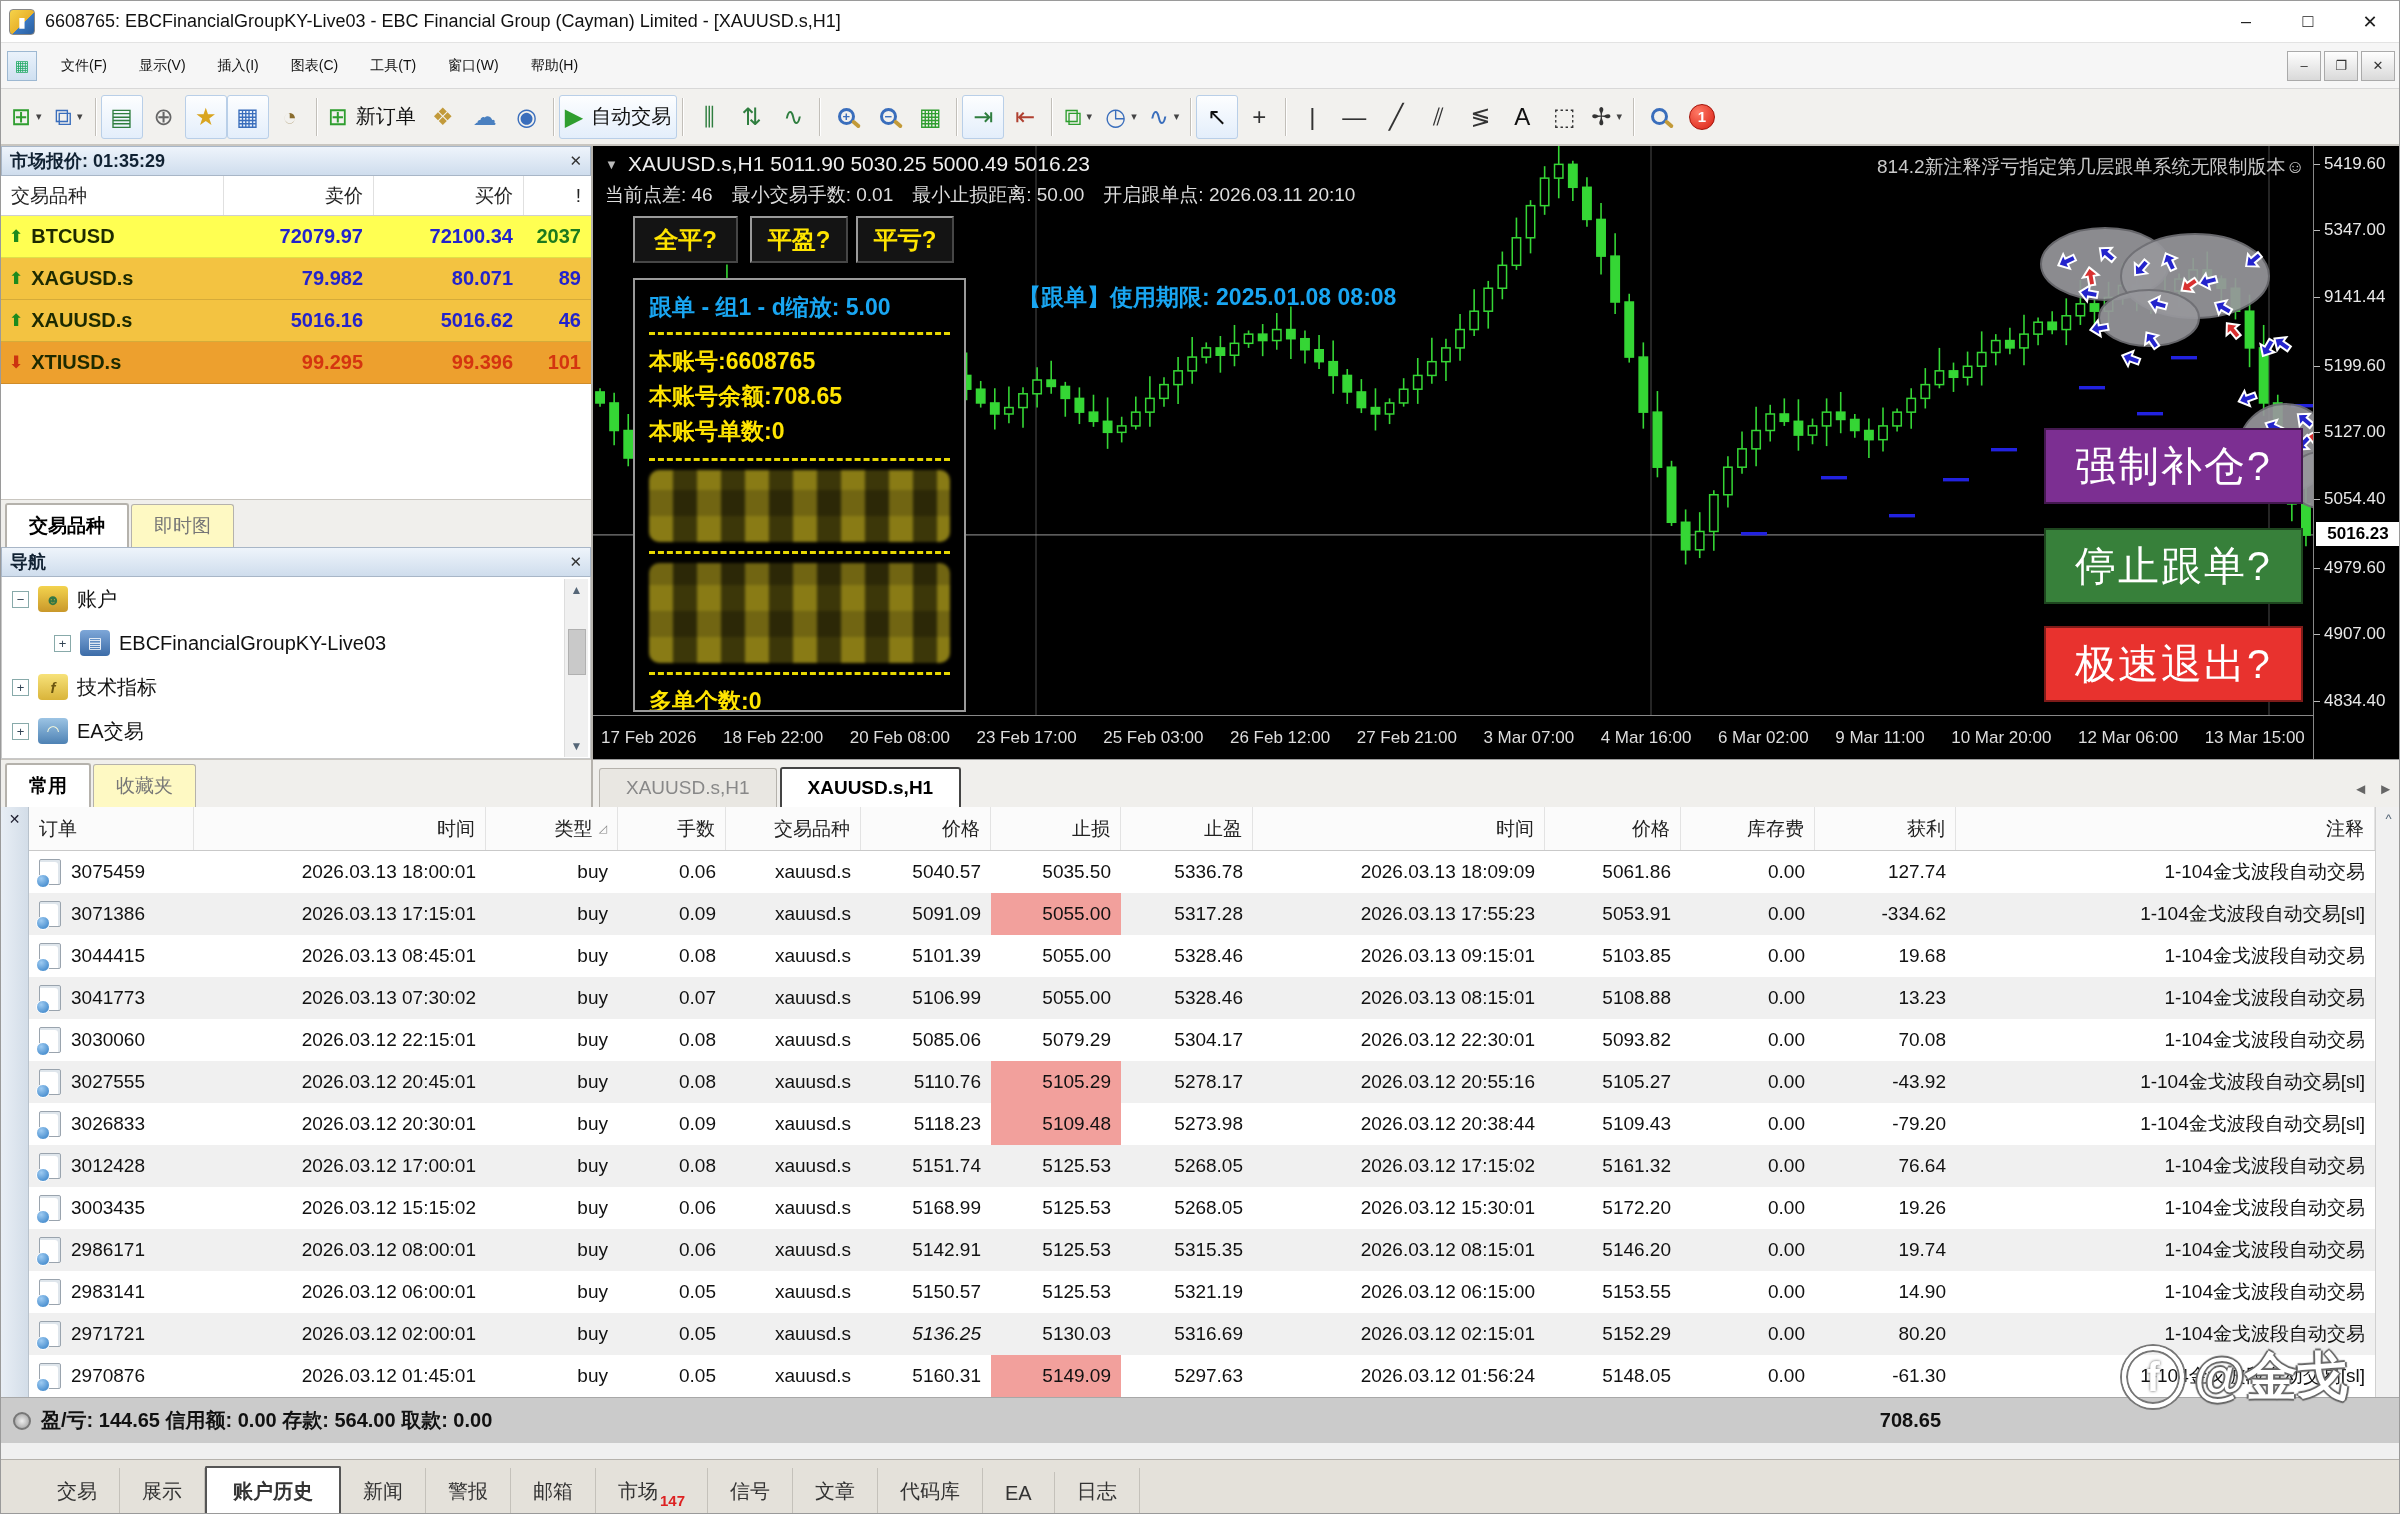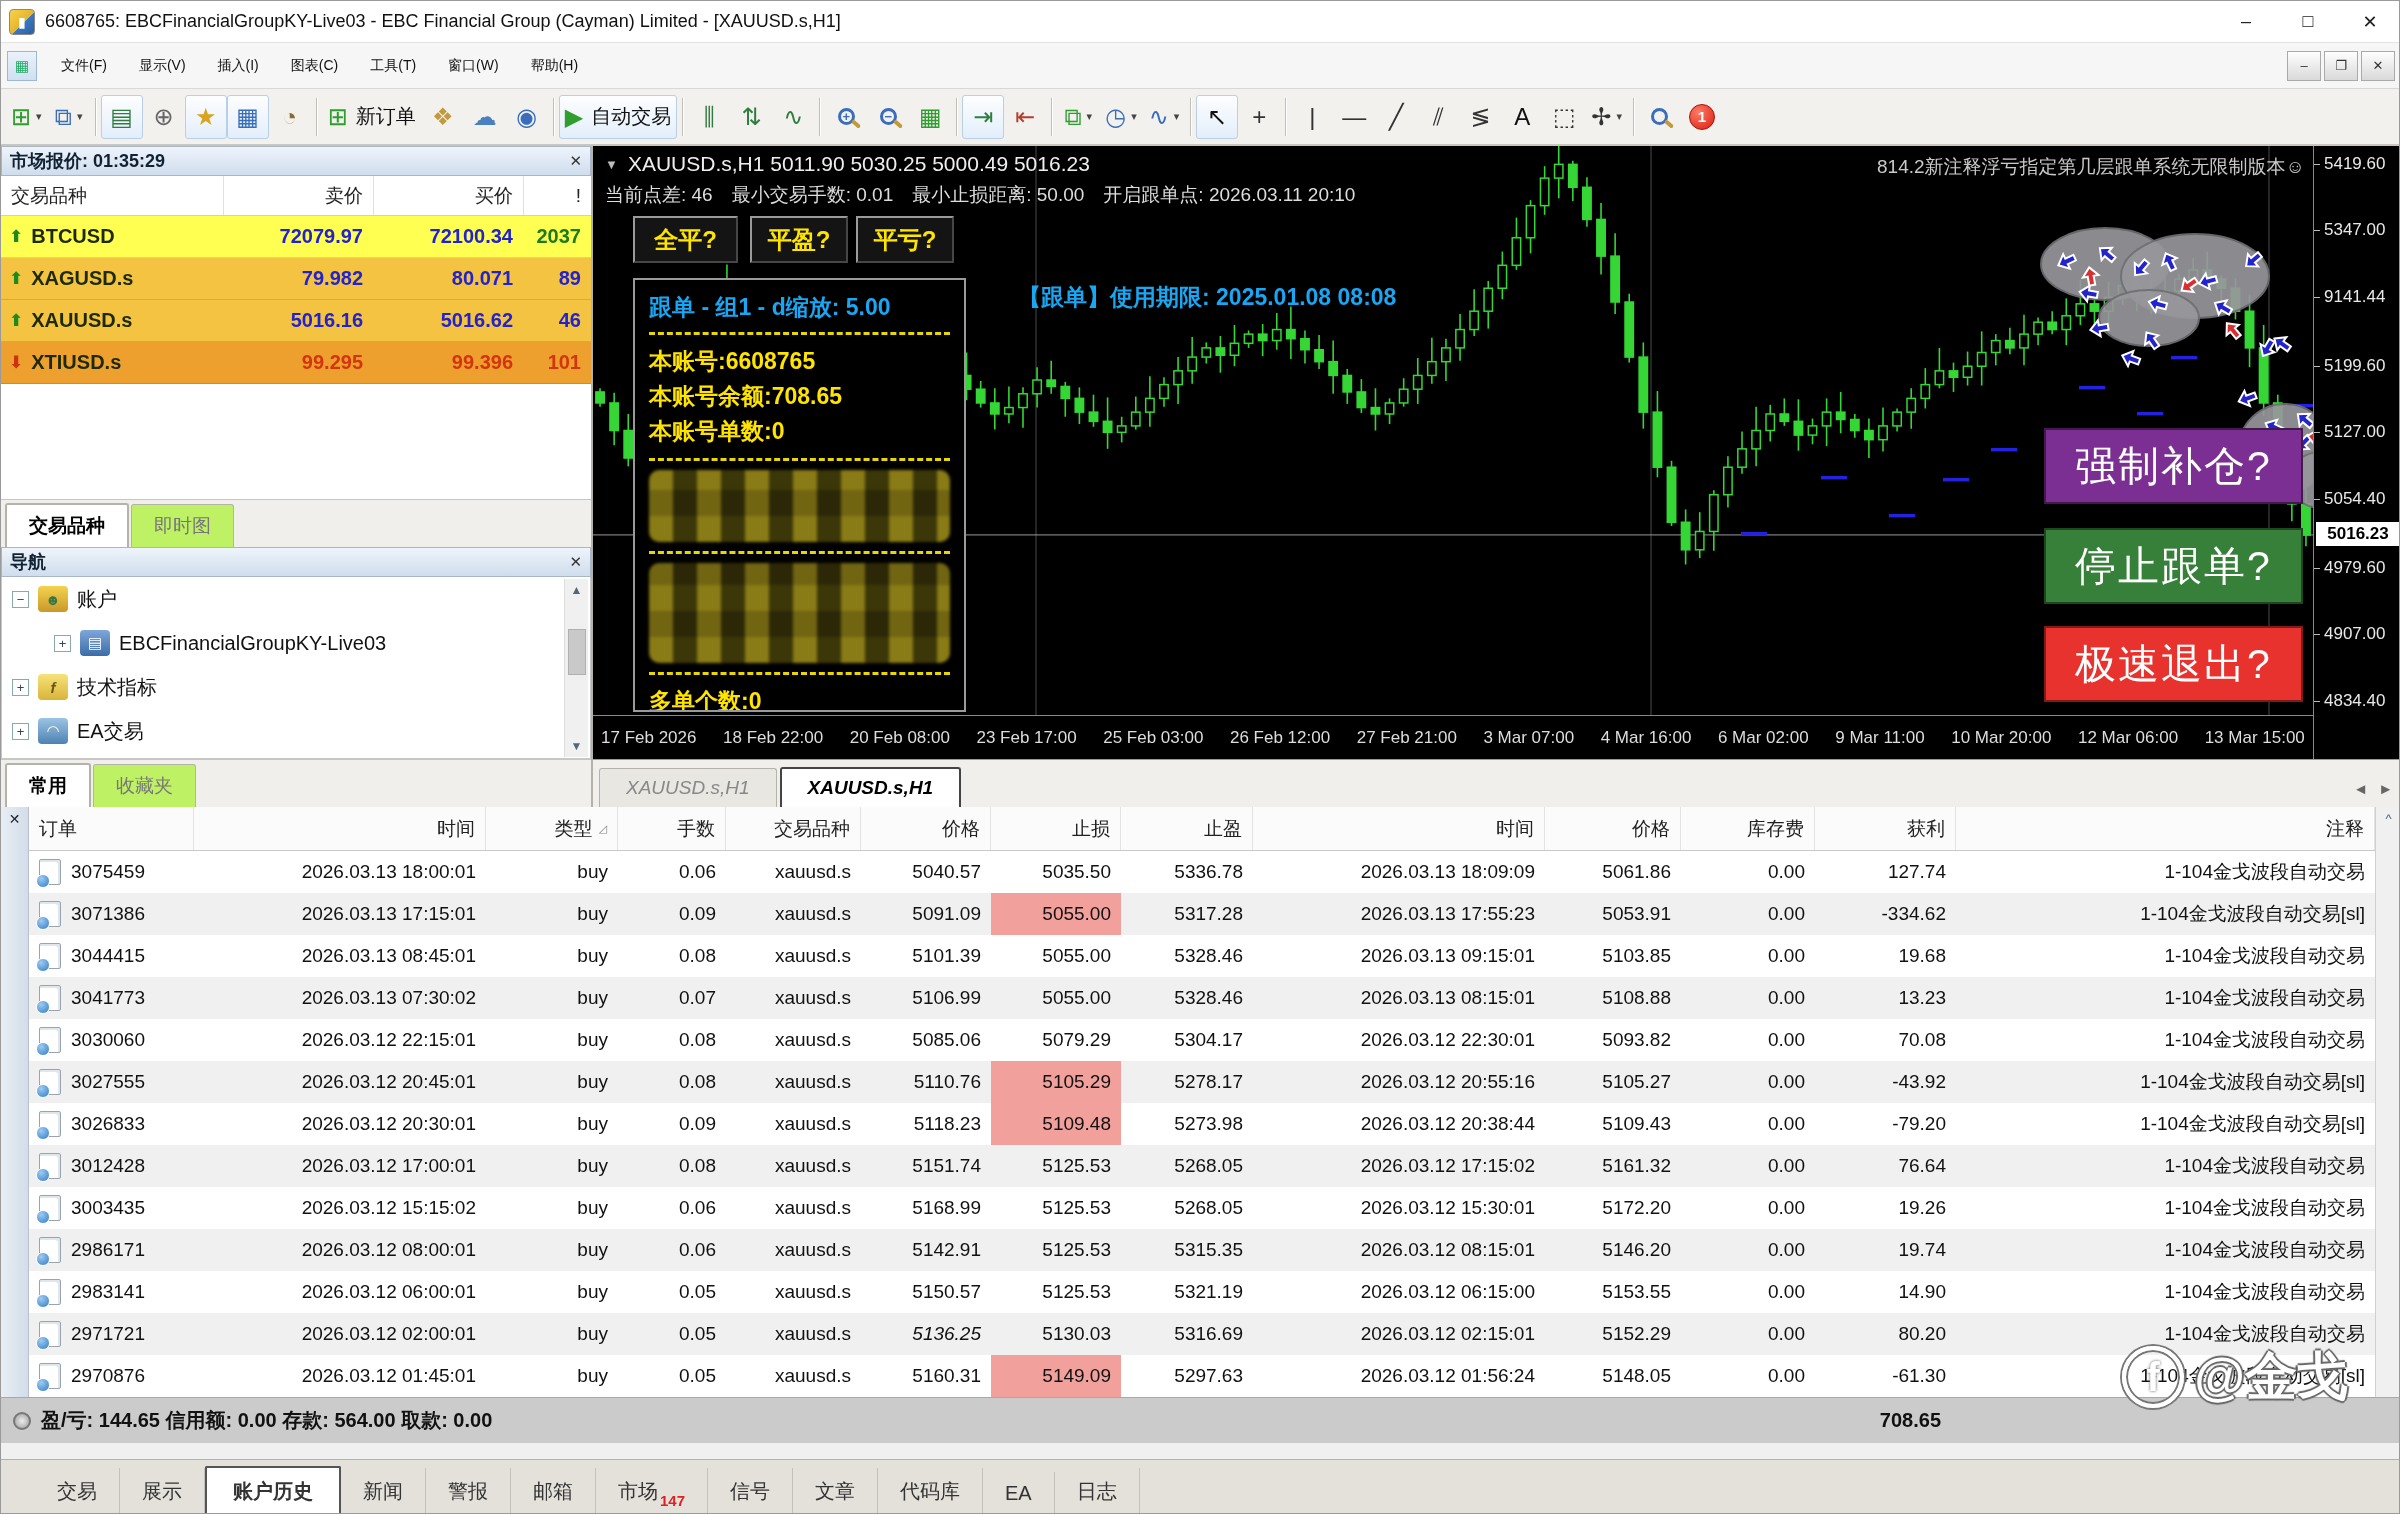--- a/index.html
+++ b/index.html
@@ -40,21 +40,21 @@
   .mw-head{display:flex;height:40px;border-bottom:1px solid #cfcfcf;align-items:center;font-size:19px;color:#222;background:#fff;}
   .mw-col-sym{width:222px;padding-left:10px;}
   .mw-col-bid,.mw-col-ask{width:150px;text-align:right;padding-right:10px;border-left:1px solid #e0e0e0;height:100%;display:flex;align-items:center;justify-content:flex-end;}
   .mw-col-ex{flex:1;text-align:right;padding-right:10px;border-left:1px solid #e0e0e0;height:100%;display:flex;align-items:center;justify-content:flex-end;}
   .mw-row{display:flex;height:42px;align-items:center;font-size:20px;font-weight:bold;border-bottom:1px solid rgba(0,0,0,.12);}
   .mw-row .sym{width:222px;padding-left:8px;display:flex;align-items:center;gap:8px;}
   .mw-row .arrow{font-size:17px;}
   .mw-row .bid,.mw-row .ask{width:150px;text-align:right;padding-right:10px;}
   .mw-row .cnt{flex:1;text-align:right;padding-right:10px;}
   .mw-tabs{position:absolute;left:0;top:353px;width:100%;height:48px;background:#f0efec;border-top:1px solid #c9c6c0;display:flex;align-items:flex-end;padding-left:4px;}
-  .ltab{padding:8px 22px;font-size:19px;color:#777;border:1px solid #b5b2ac;border-bottom:none;background:#bef264;margin-right:2px;border-radius:3px 3px 0 0;}
+  .ltab{padding:8px 22px;font-size:19px;color:#777;border:1px solid #b5b2ac;border-bottom:none;background:#fef9c3;margin-right:2px;border-radius:3px 3px 0 0;}
   .ltab.active{background:#fff;color:#000;font-weight:bold;border-width:2px;}
   .nav-panel{position:absolute;left:0;top:401px;width:100%;height:212px;background:#fff;}
   .nav-tree{position:relative;height:182px;overflow:hidden;border:1px solid #c8c8c8;border-top:none;}
   .tree-item{display:flex;align-items:center;height:44px;font-size:20px;color:#111;gap:9px;padding-left:10px;}
   .expander{width:17px;height:17px;border:1px solid #8aa;color:#345;font-size:13px;display:flex;align-items:center;justify-content:center;background:#fff;flex:none;}
   .tree-ic{width:30px;height:26px;border-radius:4px;display:flex;align-items:center;justify-content:center;font-size:15px;font-weight:bold;color:#fff;flex:none;}
   .ic-accounts{background:linear-gradient(#f3d34e,#c9982a);color:#374;}
   .ic-server{background:linear-gradient(#7ea7d8,#3c6ca8);}
   .ic-f{background:linear-gradient(#f7e27a,#d9b43a);color:#8a6;color:#6b5510;font-style:italic;}
   .ic-ea{background:linear-gradient(#9cc4e4,#4e82b4);color:#ffd;}
@@ -79,21 +79,21 @@
   .usage{position:absolute;left:425px;top:136px;color:#19a6f2;font-size:23px;font-weight:bold;z-index:5;}
   .sidebtn{position:absolute;left:1451px;width:259px;height:76px;color:#fff;font-size:41px;display:flex;align-items:center;justify-content:center;z-index:7;border:2px solid rgba(0,0,0,.45);letter-spacing:2px;}
   .price-axis{position:absolute;left:1720px;top:0;width:88px;height:613px;background:#000;border-left:1px solid #888;}
   .ptick{position:absolute;left:0;width:100%;color:#e8e8e8;font-size:17px;text-align:left;padding-left:10px;}
   .ptick:before{content:"";position:absolute;left:0;top:10px;width:6px;height:1px;background:#bbb;}
   .pcur{position:absolute;left:2px;width:84px;background:#fff;color:#000;font-size:17px;font-weight:bold;text-align:center;padding:2px 0;z-index:3;}
   .time-axis{position:absolute;left:0;top:569px;width:1720px;height:44px;background:#000;border-top:1px solid #888;display:flex;justify-content:space-between;align-items:center;padding:0 8px;}
   .time-axis span{color:#ddd;font-size:17px;}
 
   .chart-tabs{position:absolute;left:592px;top:758px;width:1808px;height:48px;background:#f0efec;border-top:1px solid #9a9a9a;display:flex;align-items:flex-end;padding-left:6px;}
-  .ctab{padding:8px 26px;font-size:19px;color:#888;border:1px solid #b5b2ac;border-bottom:none;background:#e9e7e2;margin-right:3px;border-radius:3px 3px 0 0;font-style:italic;}
+  .ctab{padding:8px 26px;font-size:19px;color:#888;border:1px solid #b5b2ac;border-bottom:none;background:#e9e7e2;margin-right:3px;border-radius:3px 3px 0 0;}
   .ctab.active{background:#fff;color:#000;font-weight:bold;border:2px solid #444;border-bottom:none;}
   .ctab-arrows{margin-left:auto;margin-right:8px;display:flex;gap:10px;color:#666;font-size:15px;padding-bottom:10px;}
 
   
   .orders{position:absolute;left:0;top:806px;width:2400px;height:636px;background:#fff;}
   .ord-strip{position:absolute;left:0;top:0;width:28px;height:636px;background:linear-gradient(90deg,#e8eef5,#d3dde8);border-right:1px solid #b8c2cc;font-size:14px;color:#223;text-align:center;padding-top:4px;}
   .ord-head{position:absolute;left:28px;top:0;height:44px;display:flex;background:#fbfbfb;border-bottom:1px solid #c9c9c9;font-size:19px;color:#222;align-items:center;}
   .ord-head .hc{height:100%;display:flex;align-items:center;justify-content:flex-end;padding:0 10px;border-right:1px solid #e3e3e3;}
   .ord-head .hc.left{justify-content:flex-start;}
   .sortmark{font-size:11px;color:#888;margin-left:6px;}

